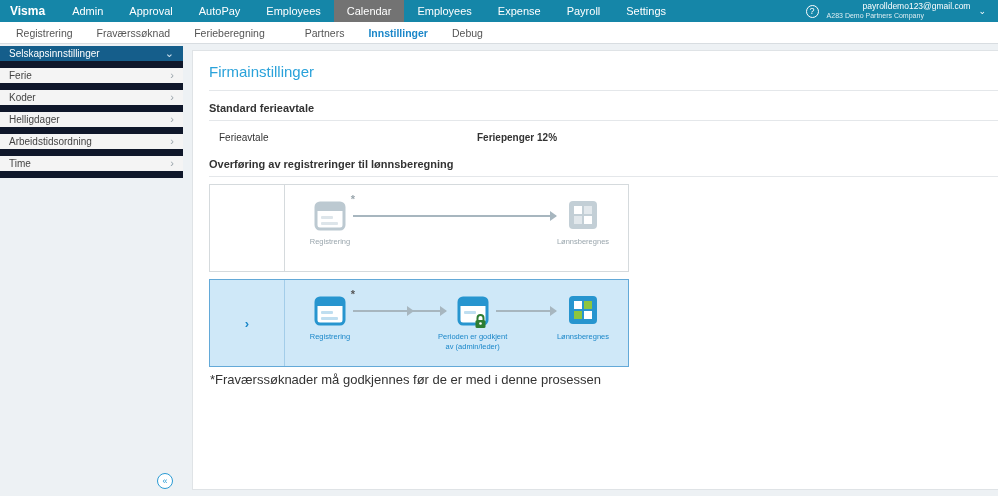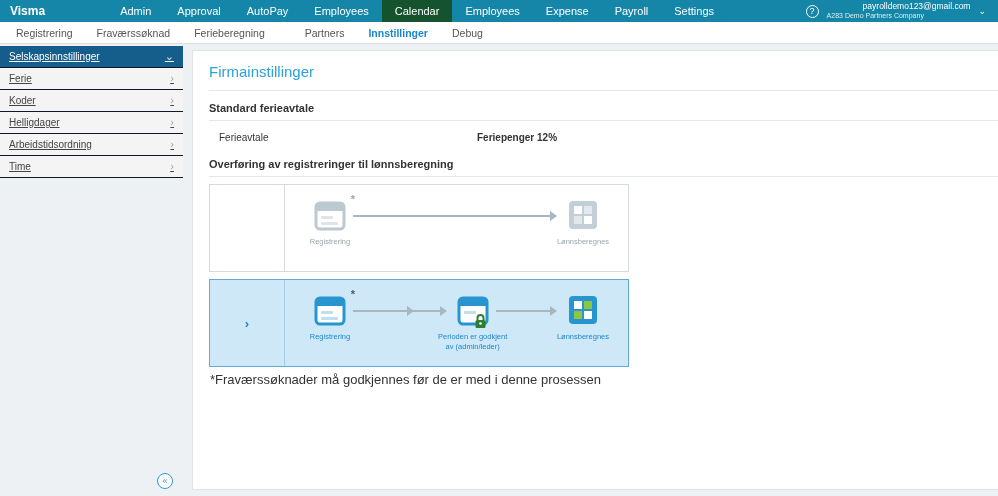--- a/index.html
+++ b/index.html
@@ -6,41 +6,41 @@
   html,body { width:998px; height:496px; }
   body {
     font-family:"Liberation Sans", sans-serif;
     background:#edf1f4;
     position:relative;
     overflow:hidden;
     color:#333;
   }
 
   
-  .topbar { height:22px; background:#1586a8; display:flex; align-items:stretch; color:#fff;gap:48px; }
+  .topbar { height:22px; background:#1586a8; display:flex; align-items:stretch; color:#fff; }
   .brand { font-weight:bold; font-size:12px; padding:0 14px 0 10px; display:flex; align-items:center; cursor:pointer; }
   .topnav { display:flex; align-items:stretch; }
   .topnav .titem { font-size:11px; padding:0 13px; display:flex; align-items:center; cursor:pointer; white-space:nowrap; }
-  .topnav .titem.active { background:#14532d;text-align:center; }
+  .topnav .titem.active { background:#737373;text-align:center; }
   .top-right { margin-left:auto; display:flex; align-items:center; gap:8px; padding-right:12px; }
   .help-badge { width:13px; height:13px; border:1px solid #fff; border-radius:50%; font-size:9px; line-height:11px; text-align:center; cursor:pointer; flex:none; }
   .userblock { line-height:1.15; text-align:left; cursor:pointer; }
   .userblock .email { font-size:8.5px;margin-left:36px; }
   .userblock .company { font-size:7px; opacity:.85; }
   .user-chev { font-size:9px; cursor:pointer; }
 
   
   .subnav { height:22px; background:#fff; border-bottom:1px solid #d8dde1; display:flex; align-items:center; padding-left:4px; }
   .subnav .sitem { font-size:10.5px; color:#555; padding:0 12px; cursor:pointer; white-space:nowrap; }
   .subnav .sitem:nth-child(4) { margin-left:16px; }
   .subnav .sitem.active { color:#1b87c9; font-weight:bold; }
 
   
   .sidebar { position:absolute; left:0; top:46px; width:183px; }
-  .side-item { height:22px; background:#f4f4f4; border-bottom:1px solid #0f172a; display:flex; align-items:center; justify-content:space-between; padding:0 9px; font-size:10px; color:#444; cursor:pointer;text-decoration:underline; }
+  .side-item { height:22px; background:#f4f4f4; border-bottom:7px solid #0f172a; display:flex; align-items:center; justify-content:space-between; padding:0 9px; font-size:10px; color:#444; cursor:pointer; }
   .side-item .chev { color:#9aa4ab; font-size:11px; line-height:1; }
   .side-item.active { background:#155e8b; color:#fff; }
   .side-item.active .chev { color:#cfe3ef; }
 
   .collapse-btn { position:absolute; left:157px; top:473px; width:16px; height:16px; border:1px solid #2b9bd4; border-radius:50%; background:#fff; color:#2b9bd4; font-size:9px; line-height:14px; text-align:center; cursor:pointer; }
 
   
   .main { position:absolute; left:192px; top:50px; width:942px; height:440px; background:#fff; border:1px solid #dfe3e6; padding:8px 16px 0; }
   .page-title { color:#2aa2da; font-size:15px; font-weight:400; padding:4px 0 10px; }
   .divider { border:none; border-top:1px solid #e4e7ea; }

